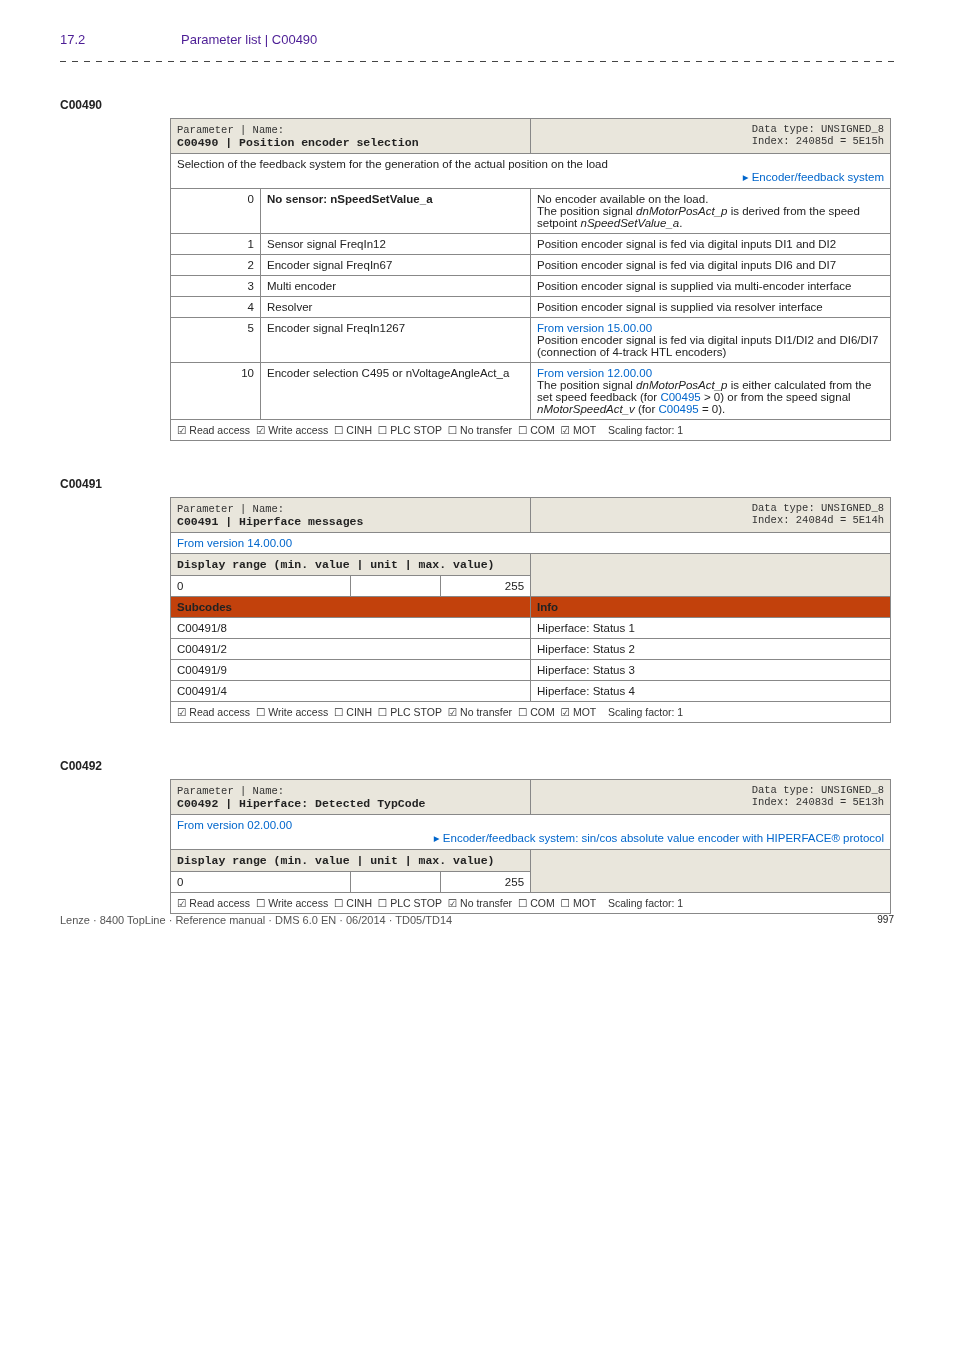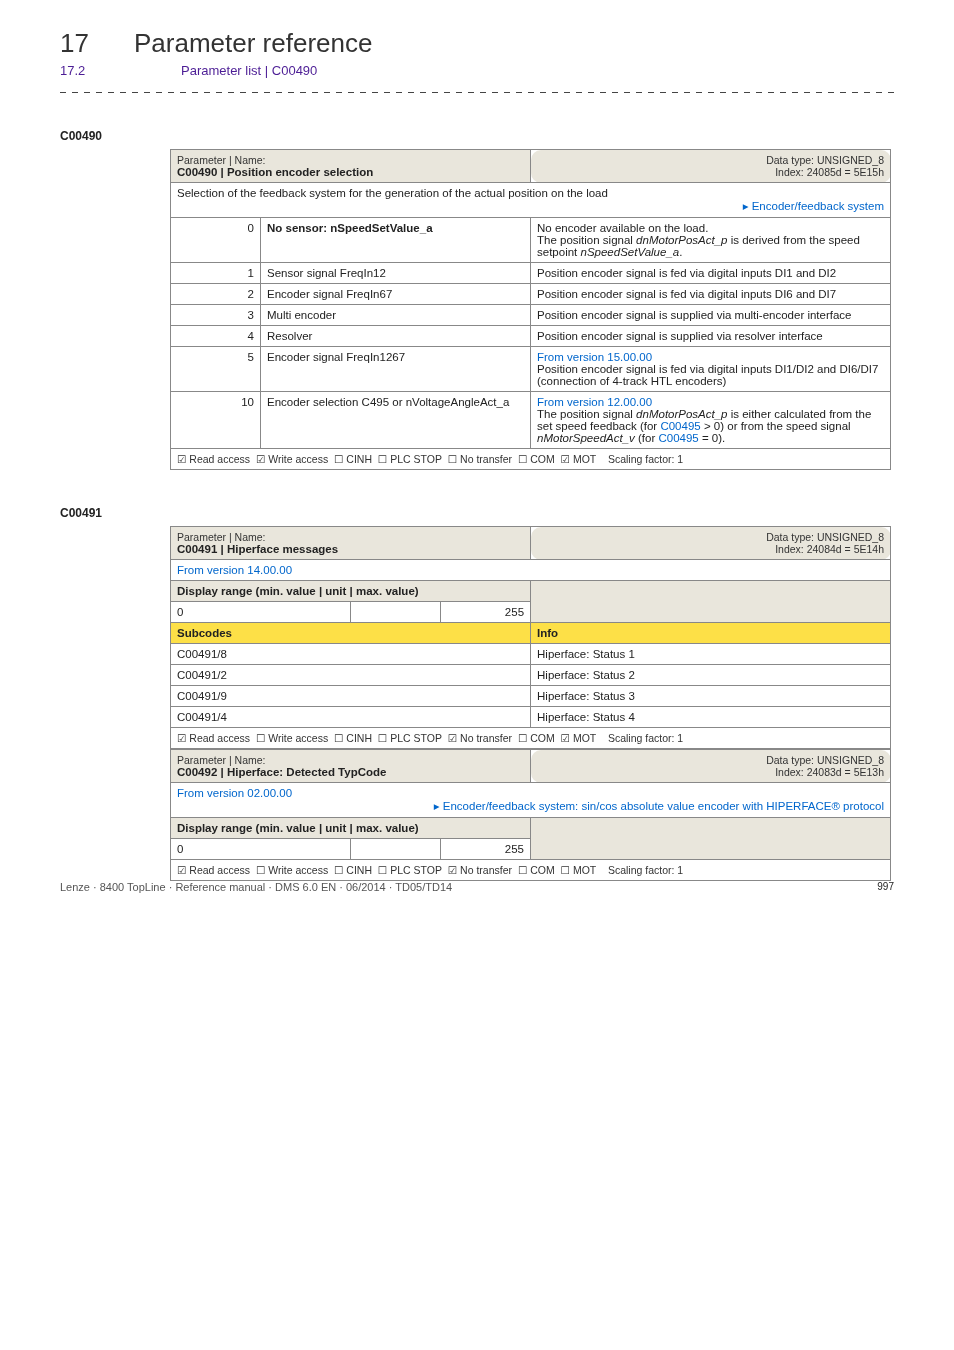--- a/index.html
+++ b/index.html
@@ -58,24 +58,25 @@
     table-layout: fixed;
     font-size: 11.5px;
   }
   .tbl td, .tbl th {
     border: 1px solid #888;
     padding: 4px 6px;
     vertical-align: top;
   }
   .tbl .hdr {
     background: #e9e6dc;
-  }
-  .tbl .hdr-dark { background: #fde047; font-weight: bold; }
+    font-family: Liberation Mono, monospace;
+  }
+  .tbl .hdr-dark { background: #c2410c; font-weight: bold; }
   .small { font-size: 10.5px; color: #333; }
-  .right { text-align: right; border-radius: 10px; }
+  .right { text-align: right; }
   .italic { font-style: italic; }
   col.c1 { width: 90px; }
   col.c2 { width: 270px; }
   col.c3 { width: 360px; }
   col.d1 { width: 180px; }
   col.d2 { width: 90px; }
   col.d3 { width: 90px; }
   col.d4 { width: 360px; }
   .footer {
     display: flex;
@@ -86,24 +87,20 @@
   .footer .pagenum { font-size: 10px; color: #222; }
   .chk::before { content: "\2611\00a0"; }
   .unchk::before { content: "\2610\00a0"; }
   .arrow::before { content: "\25B8\00a0"; }
 </style>
 </head>
 <body>
 
 <div class="page">
 
-  <div class="header">
-    <div class="chapnum">17</div>
-    <div class="chaptitle">Parameter reference</div>
-  </div>
   <div class="subhead">
     <div class="subnum">17.2</div>
     <div>Parameter list | C00490</div>
   </div>
 
   <hr class="dashline">
 
   <div class="param-code">C00490</div>
   <table class="tbl">
     <colgroup>
@@ -227,20 +224,21 @@
     <td>Hiperface: Status 4</td>
         </tr>
       </tbody>
     <tbody>
         <tr>
       <td colspan="4" class="small"><span class="chk"></span>Read access&nbsp;&nbsp;<span class="unchk"></span>Write access&nbsp;&nbsp;<span class="unchk"></span>CINH&nbsp;&nbsp;<span class="unchk"></span>PLC STOP&nbsp;&nbsp;<span class="chk"></span>No transfer&nbsp;&nbsp;<span class="unchk"></span>COM&nbsp;&nbsp;<span class="chk"></span>MOT&nbsp;&nbsp;&nbsp;&nbsp;Scaling factor: 1</td>
     </tr>
   </tbody>
     </table>
 
+  <div class="param-code">C00492</div>
   <table class="tbl">
     <colgroup>
         <col class="d1">
         <col class="d2">
         <col class="d3">
         <col class="d4">
       </colgroup>
     <tbody>
         <tr class="hdr">
       <td colspan="3">

